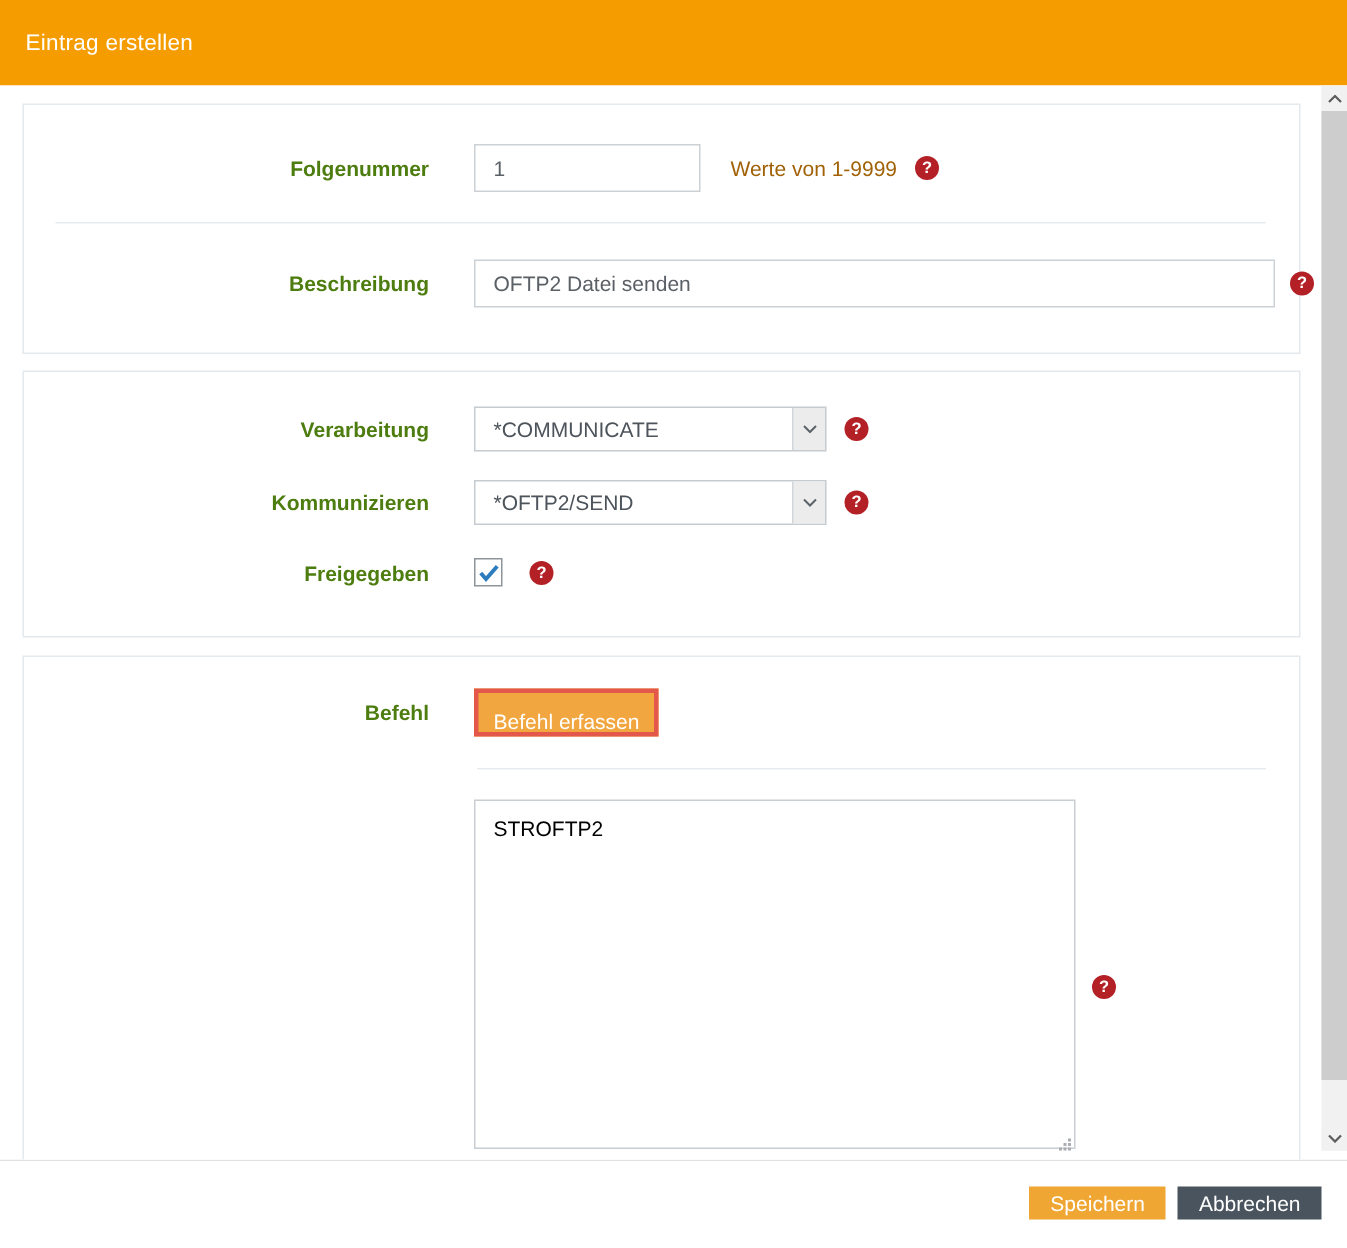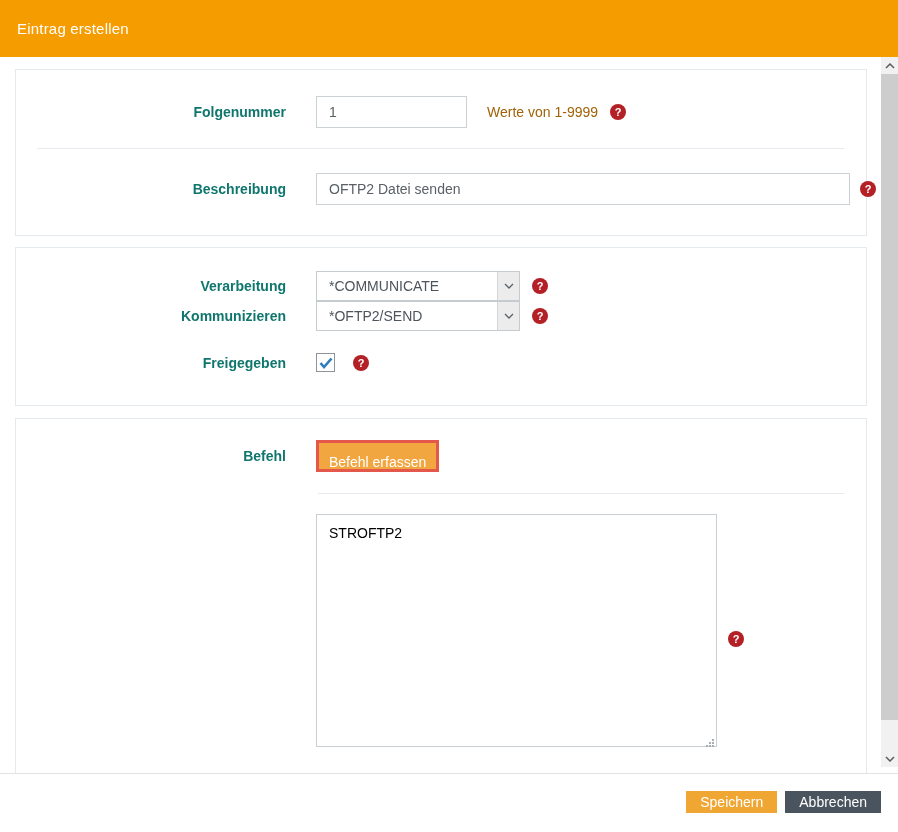--- a/index.html
+++ b/index.html
@@ -12,46 +12,46 @@
 
   
   .body{position:relative;height:716px;overflow:hidden;background:#fff;}
 
   .card{margin-left:15px;width:852px;box-sizing:border-box;border:1px solid #e4e9ed;background:#fff;}
   .card1{margin-top:12px;padding:26px 0 30px;}
   .card2{margin-top:11px;padding:23px 0 33px;}
   .card3{margin-top:12px;padding:21px 0 60px;}
 
   .row{display:flex;align-items:center;}
-  .lbl{width:270px;text-align:right;font-weight:700;font-size:14px;color:#0f766e;flex:none;}
+  .lbl{width:270px;text-align:right;font-weight:700;font-size:14px;color:#4d7c0f;flex:none;}
   .fld{margin-left:30px;display:flex;align-items:center;}
 
   .input{box-sizing:border-box;height:32px;border:1px solid #ccd1d6;background:#fff;
          font-family:"Liberation Sans",sans-serif;font-size:14px;color:#5a6066;padding:0 12px;outline:none;}
   .w-small{width:151px;}
   .w-wide{width:534px;}
 
   .hint{margin-left:20px;font-size:14px;color:#a16207;}
 
   .help{flex:none;width:16px;height:16px;border-radius:50%;background:#b32025;color:#fff;
         font-size:11px;font-weight:700;line-height:16px;text-align:center;margin-left:12px;cursor:pointer;}
   .help.ml10{margin-left:10px;}
   .help.ml18{margin-left:18px;}
   .help.ml11{margin-left:11px;}
 
   .divider{height:1px;background:#e7ebef;}
   .card1 .divider{margin:20px 22px 24px 21px;}
   .card3 .divider{margin:21px 22px 20px 302px;}
 
   
-  .select{box-sizing:border-box;width:204px;height:30px;border:1px solid #c6cbd0;background:#fff;
+  .select{box-sizing:border-box;width:235px;height:30px;border:1px solid #c6cbd0;background:#fff;
           display:flex;align-items:stretch;cursor:pointer;}
   .select-value{flex:1;display:flex;align-items:center;padding-left:12px;font-size:14px;color:#4d545b;}
   .select-arrow{width:21px;background:#ececec;border-left:1px solid #d2d6da;display:flex;align-items:center;justify-content:center;}
-  .selrow{}
+  .selrow{margin-bottom:19px;}
   .selrow2{margin-bottom:22px;}
 
   
   .checkbox{box-sizing:border-box;width:19px;height:19px;border:1px solid #8e9499;background:#fff;
             display:flex;align-items:center;justify-content:center;cursor:pointer;}
 
   
   .btn-befehl{box-sizing:border-box;height:32px;padding:11px 10px;background:#f2a63f;border:3px solid #e4584b;
               color:#fff;font-family:"Liberation Sans",sans-serif;font-size:14px;cursor:pointer;}
 

